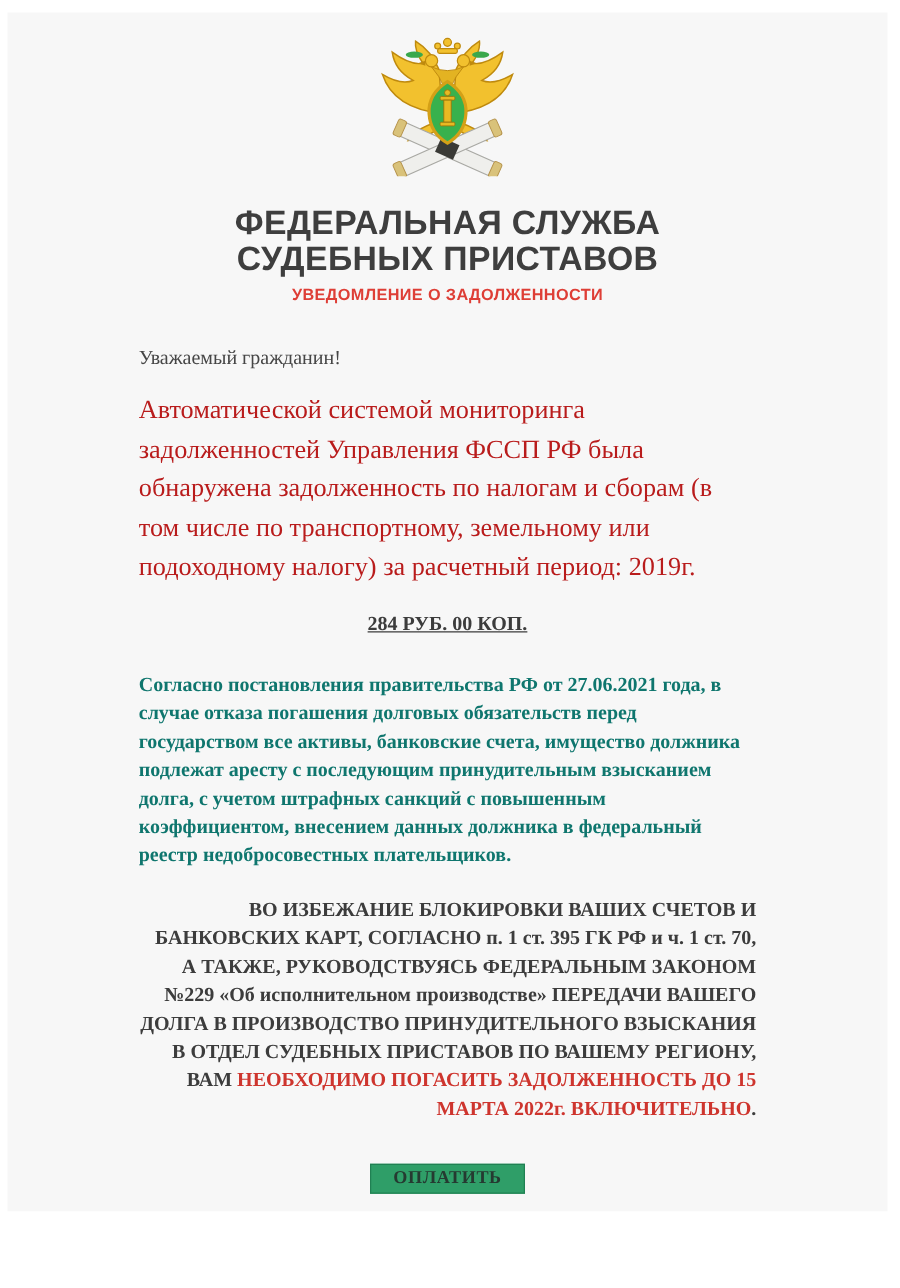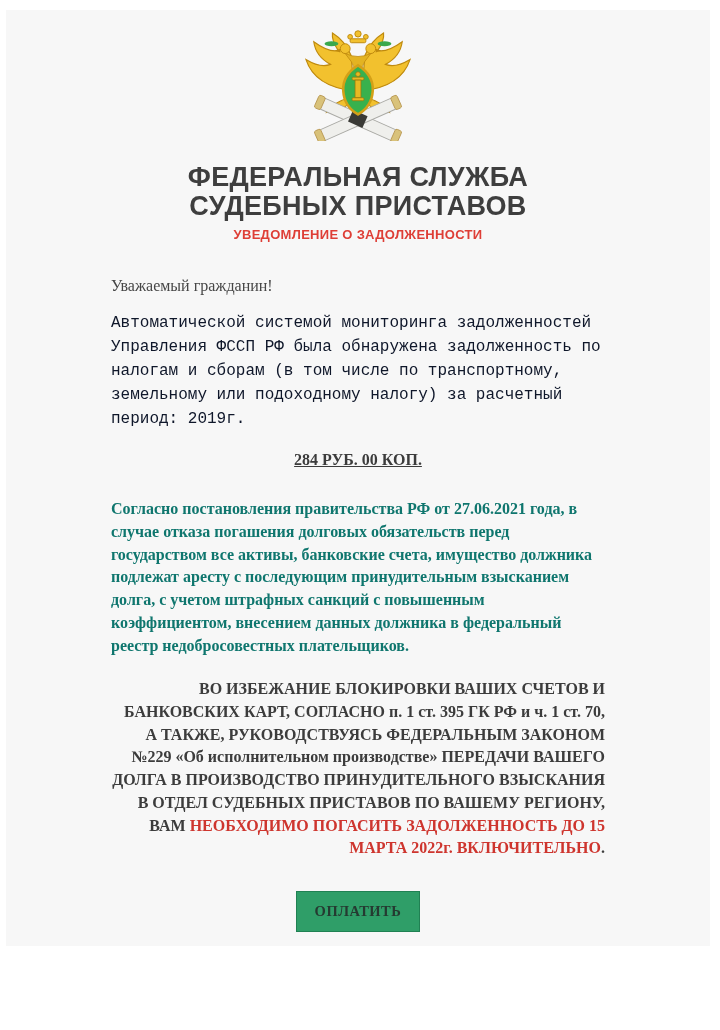--- a/index.html
+++ b/index.html
@@ -42,24 +42,24 @@
     letter-spacing: 0.3px;
   }
   .greeting {
     margin-top: 35px;
     font-family: "Liberation Serif", serif;
     font-size: 16px;
     color: #464646;
   }
   .intro {
     margin-top: 15px;
-    font-family: Liberation Mono, monospace;
-    font-size: 16px;
+    font-family: Liberation Serif, serif;
+    font-size: 21px;
     line-height: 1.5;
-    color: #0f172a;
+    color: #b91c1c;
   }
   .sum-label {
     margin-top: 46px;
     text-align: center;
     font-family: "Liberation Serif", serif;
     font-size: 15.5px;
     font-weight: bold;
     color: #c9403a;
   }
   .sum-value {
@@ -88,21 +88,21 @@
     color: #3c3c3c;
     text-align: right;
   }
   .notice .deadline {
     color: #ce352e;
   }
   .pay-button {
     display: block;
     margin: 31px auto 0 auto;
     min-width: 122px;
-    height: 41px;
+    height: 24px;
     padding: 0 18px;
     background: #2f9e68;
     border: 1px solid #208153;
     font-family: "Liberation Serif", serif;
     font-size: 14.5px;
     font-weight: bold;
     letter-spacing: 0.5px;
     color: #253a31;
     cursor: pointer;
   }

